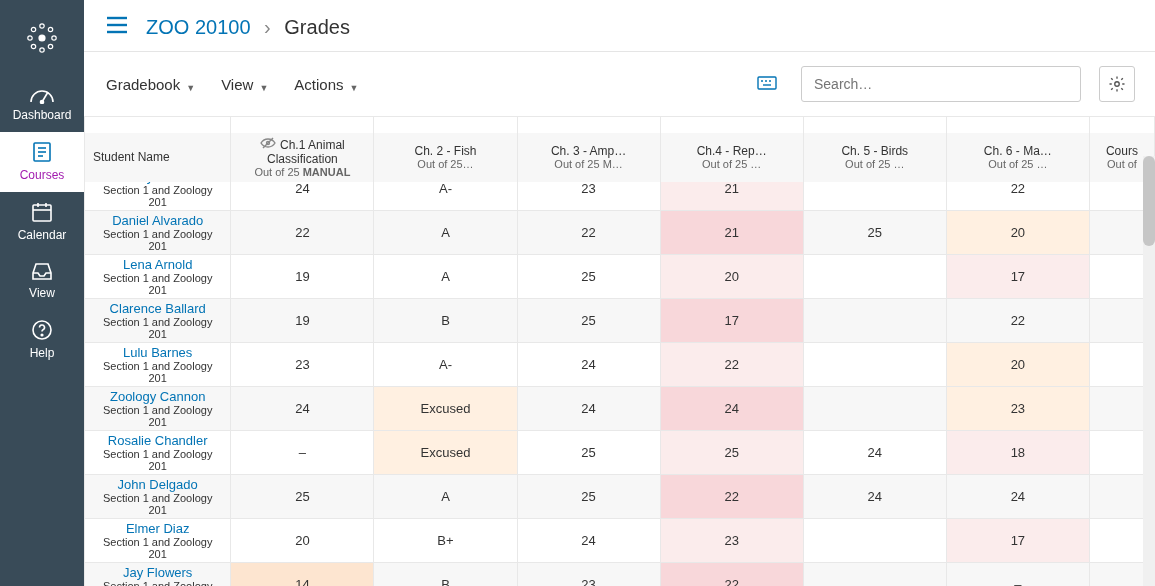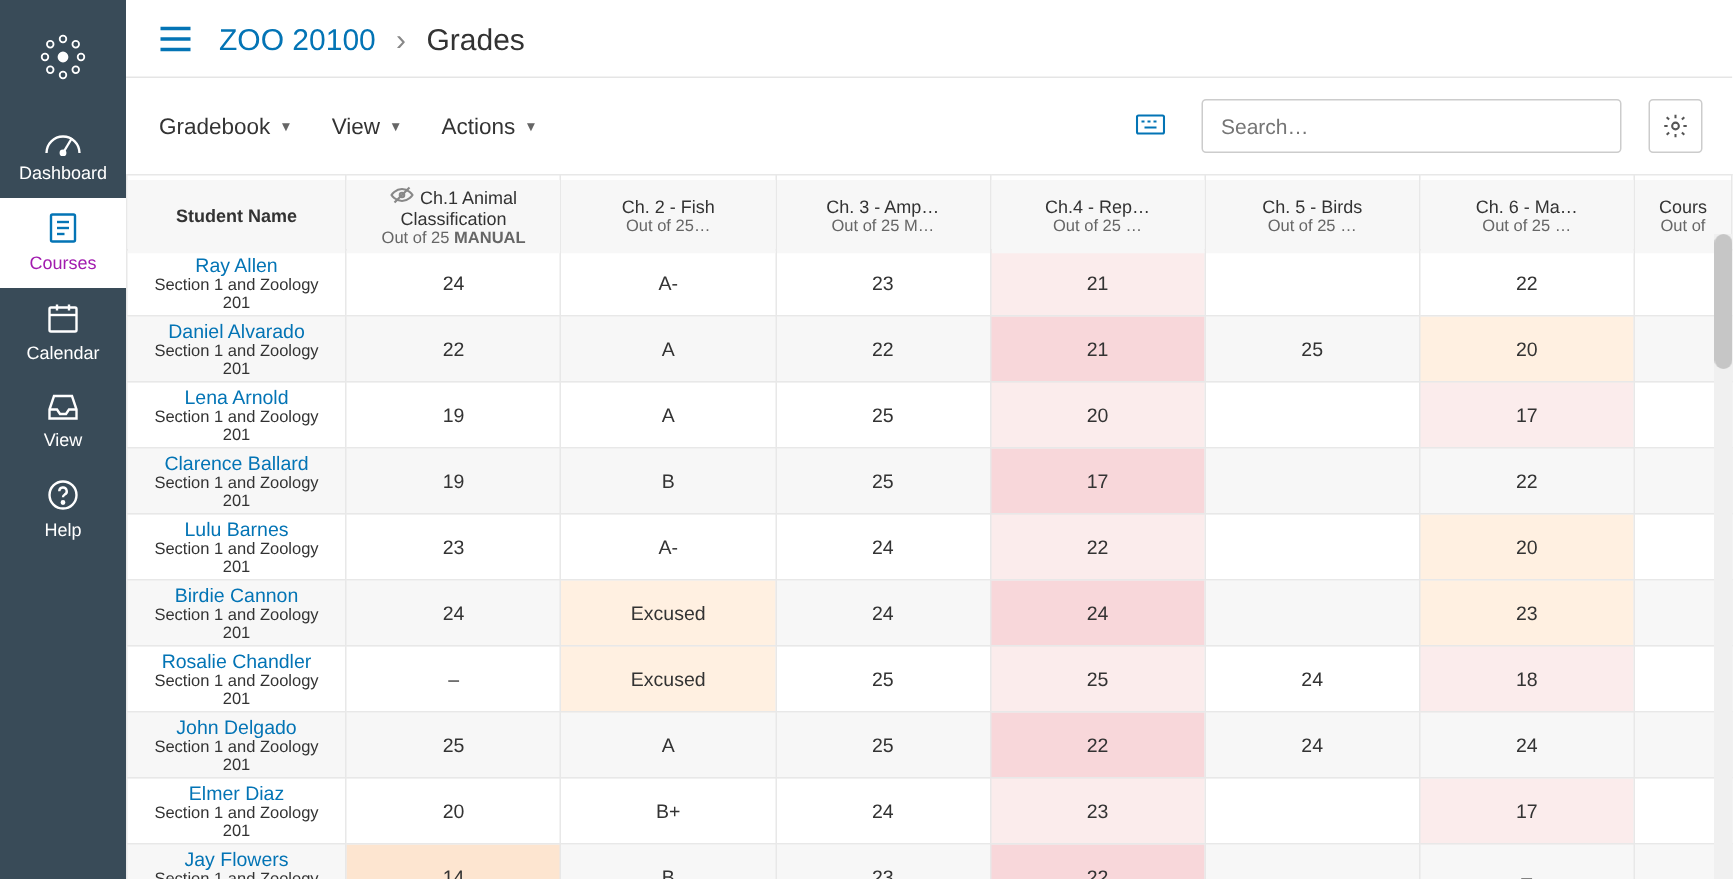--- a/index.html
+++ b/index.html
@@ -8,41 +8,41 @@
   
   .sidebar { width: 84px; background: #394b58; color: #fff; display: flex; flex-direction: column; align-items: center; padding-top: 10px; }
   .sidebar-logo { width: 36px; height: 36px; margin: 10px 0 18px; display:flex; align-items:center; justify-content:center; }
   .sidebar-item { width: 84px; display: flex; flex-direction: column; align-items: center; padding: 8px 0 10px; cursor: pointer; font-size: 12px; }
   .sidebar-item span.label { margin-top: 4px; }
   .sidebar-item svg { display:block; }
   .sidebar-item.active { background: #fff; color: #a21caf; }
   .avatar { width: 34px; height: 34px; border-radius: 50%; background: radial-gradient(circle at 50% 35%, #5b3a22 0 30%, #2b1a10 32% 40%, transparent 41%), #d8b48c; border: 2px solid #fff; }
   
   .main { flex: 1; display: flex; flex-direction: column; overflow: hidden; }
-  .topbar { display: flex; align-items: center; padding: 16px 20px 12px 22px; border-bottom: 1px solid #e5e5e5; }
+  .topbar { display: flex; align-items: flex-start; padding: 16px 20px 12px 22px; border-bottom: 1px solid #e5e5e5; }
   .hamburger { color: #0374b5; margin-right: 18px; cursor: pointer; }
   .breadcrumb { font-size: 20px; }
   .breadcrumb a { color: #0374b5; text-decoration: none; }
   .breadcrumb .sep { color: #888; margin: 0 8px; }
   .breadcrumb .current { color: #333; }
   .controls { display: flex; align-items: center; padding: 14px 20px 14px 18px; gap: 18px; }
-  .dropdown-btn { background: none; border: none; font-size: 15px; color: #333; cursor: pointer; padding: 6px 4px; display: inline-flex; align-items: center; gap: 6px; }
+  .dropdown-btn { background: none; border: none; font-size: 15px; color: #333; cursor: pointer; padding: 6px 4px; display: inline-flex; align-items: flex-end; gap: 6px; }
   .dropdown-btn .caret { font-size: 9px; color: #666; }
   .controls .spacer { flex: 1; }
   .kbd-icon { color: #0374b5; cursor: pointer; margin-right: 6px; }
   .search { width: 280px; }
   .search input { width: 100%; height: 36px; border: 1px solid #ccc; border-radius: 3px; padding: 0 12px; font-size: 14px; }
   .gear-btn { width:36px; height:36px; border:1px solid #ccc; border-radius:3px; background:#fff; cursor:pointer; display:flex; align-items:center; justify-content:center; color:#555; }
   
   .grid-wrap { flex: 1; overflow: auto; position: relative; }
   table.grid { border-collapse: collapse; width: 100%; table-layout: fixed; }
   .grid th, .grid td { border: 1px solid #e8e8e8; }
-  .grid thead th { background: #f7f7f7; font-weight: normal; font-size: 12px; color: #333; height: 40px; padding: 4px 8px; text-align: center; position: sticky; top:3px; }
+  .grid thead th { background: #f7f7f7; font-weight: normal; font-size: 12px; color: #333; height: 40px; padding: 4px 8px; text-align: center; position: sticky; top:16px; }
   .grid thead th .sub { color: #666; font-size: 11px; display:block; }
-  .grid thead th.student-col { text-align: center; font-weight: 700; }
+  .grid thead th.student-col { text-align: left; font-weight: 400; }
   .eye-icon { color: #888; margin-right: 4px; }
   col.student { width: 135px; }
   col.assign { width: 132px; }
   col.course { width: 60px; }
   .grid tbody td { height: 32px; text-align: center; font-size: 13px; }
   .grid tbody tr:nth-child(even) { background: #f7f7f7; }
   .grid tbody td.student-cell { text-align: center; padding: 2px 8px; background: #fff; }
   .grid tbody tr:nth-child(even) td.student-cell { background: #f7f7f7; }
   .student-cell a { color: #0374b5; text-decoration: none; font-size: 13px; }
   .student-cell .section { font-size: 11px; color: #333; }
@@ -241,21 +241,21 @@
               <td class="student-cell"><a href="#">Lulu Barnes</a><div class="section">Section 1 and Zoology 201</div></td>
               <td>23</td>
               <td>A-</td>
               <td>24</td>
               <td class="hl-lightrose">22</td>
               <td></td>
               <td class="hl-lightpeach">20</td>
               <td></td>
             </tr>
             <tr>
-              <td class="student-cell"><a href="#">Birdie Cannon</a><div class="section">Section 1 and Zoology 201</div></td>
+              <td class="student-cell"><a href="#">Zoology Cannon</a><div class="section">Section 1 and Zoology 201</div></td>
               <td>24</td>
               <td class="hl-lightpeach">Excused</td>
               <td>24</td>
               <td class="hl-rose">24</td>
               <td></td>
               <td class="hl-lightpeach">23</td>
               <td></td>
             </tr>
             <tr>
               <td class="student-cell"><a href="#">Rosalie Chandler</a><div class="section">Section 1 and Zoology 201</div></td>

